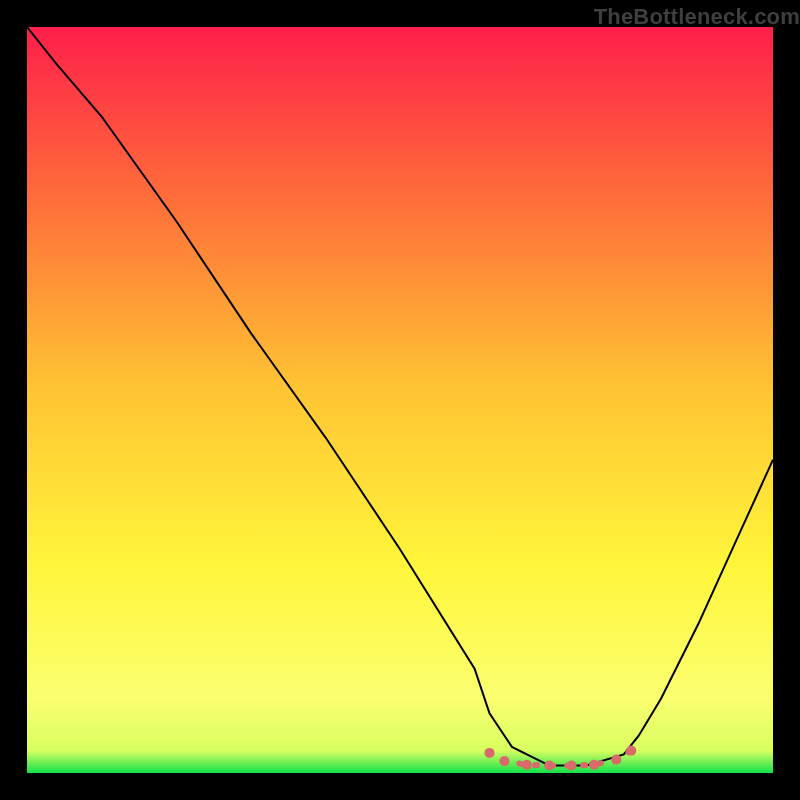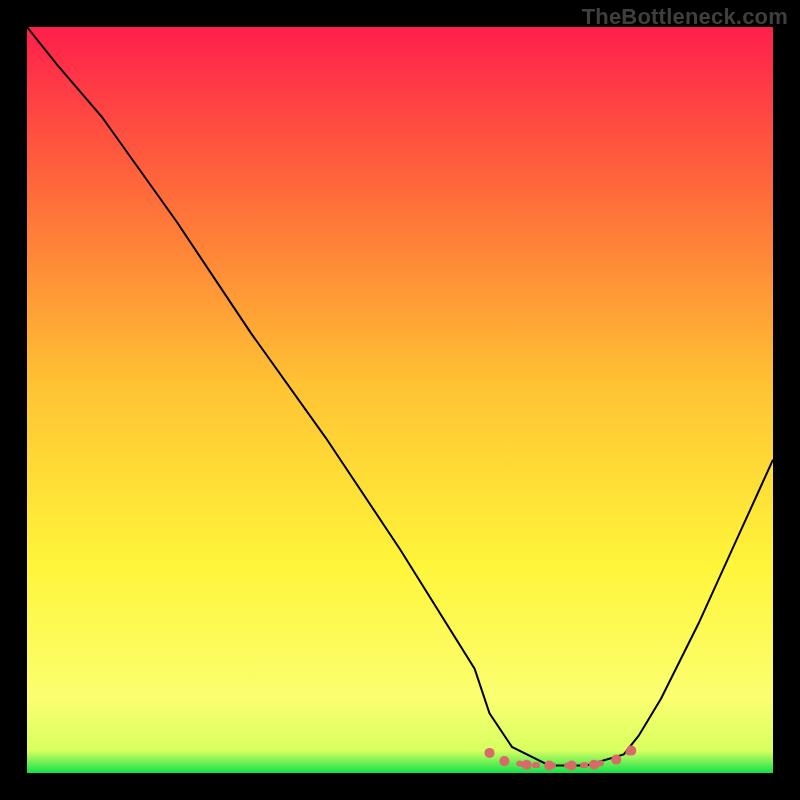--- a/index.html
+++ b/index.html
@@ -12,21 +12,21 @@
   }
   .frame {
     position: relative;
     width: 800px;
     height: 800px;
     background: #000;
   }
   .watermark {
     position: absolute;
     top: 4px;
-    right: 12px;
+    right: 0;
     color: #3f3f3f;
     font-size: 22px;
     font-weight: 600;
     letter-spacing: 0.2px;
     z-index: 10;
     margin-left: 16px;
   }
   .plot-area {
     position: absolute;
     left: 27px;

